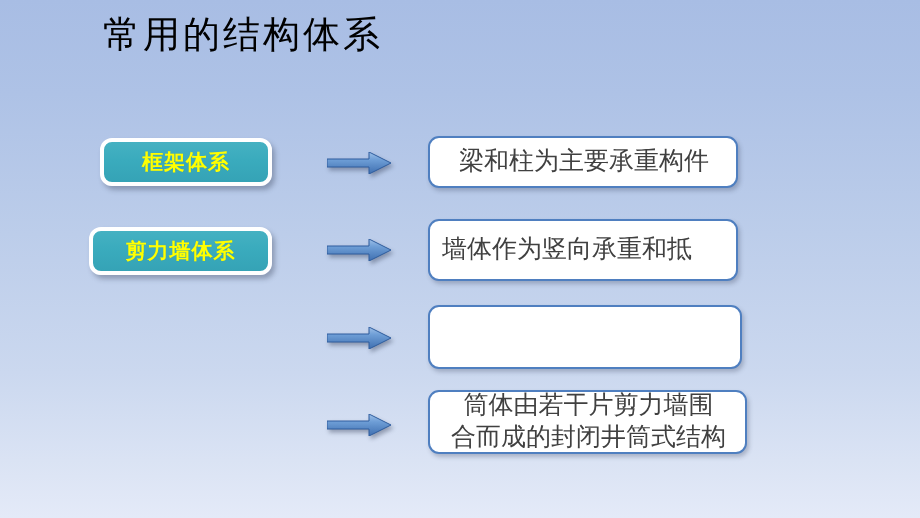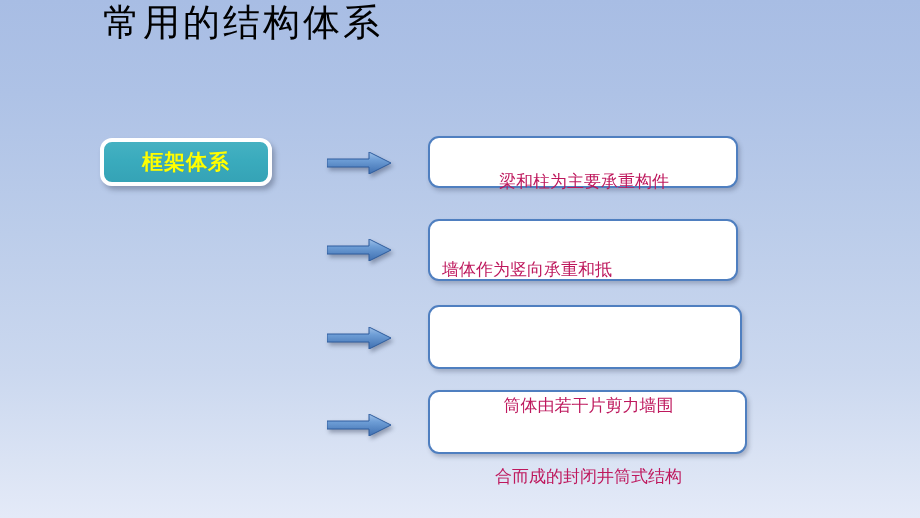--- a/index.html
+++ b/index.html
@@ -19,21 +19,21 @@
     width: 920px;
     height: 518px;
     background: linear-gradient(to bottom, #a8bde4 0%, #aec2e6 18%, #bccdea 45%, #cbd8ef 72%, #dde5f5 92%, #e4eaf8 100%);
     overflow: hidden;
   }
 
   
   #slide-title {
     position: absolute;
     left: 103px;
-    top: 0;
+    top: 12px;
     font-size: 37px;
     line-height: 46px;
     letter-spacing: 3px;
     color: #000000;
     font-weight: 400;
     white-space: nowrap;
     font-family: "DejaVu Sans", "Liberation Sans", sans-serif;
   }
 
   
@@ -74,26 +74,25 @@
     background: #ffffff;
     border: 2px solid #4f7fc0;
     border-radius: 11px;
     box-shadow: 2px 3px 4px rgba(60, 70, 95, 0.30);
     display: flex;
     flex-direction: column;
     justify-content: center;
     padding: 2px 10px 4px 12px;
   }
   .desc-line {
-    color: #be185d;
-    font-size: 17px;
+    color: #404040;
+    font-size: 25px;
     line-height: 32px;
     white-space: nowrap;
     font-weight: 400;
-    margin-top: 39px;
   }
   .desc.center .desc-line { text-align: center; }
 </style>
 </head>
 <body>
 
 <div id="slide">
 
   <div id="slide-title">常用的结构体系</div>
 
@@ -111,20 +110,23 @@
         </linearGradient>
       </defs>
       <path d="M0,7 L42,7 L42,0 L64,11 L42,22 L42,15 L0,15 Z" fill="url(#ag1)" stroke="#2f5d9e" stroke-width="1"></path>
     </svg>
   </div>
 
   <div class="desc center" style="left:428px; top:136px; width:310px; height:52px;">
     <div class="desc-line">梁和柱为主要承重构件</div>
   </div>
 
+  <div class="pill" style="left:89px; top:227px; width:183px; height:48px;">
+    <span class="pill-label">剪力墙体系</span>
+  </div>
 
   <div class="arrow" style="left:327px; top:239px;">
     <svg viewBox="0 0 64 22" xmlns="http://www.w3.org/2000/svg" aria-hidden="true">
       <defs>
         <linearGradient id="ag2" x1="0" y1="0" x2="0" y2="1">
           <stop offset="0%" stop-color="#9ec0e8"></stop>
           <stop offset="35%" stop-color="#6e9ed6"></stop>
           <stop offset="100%" stop-color="#3f6fb0"></stop>
         </linearGradient>
       </defs>

